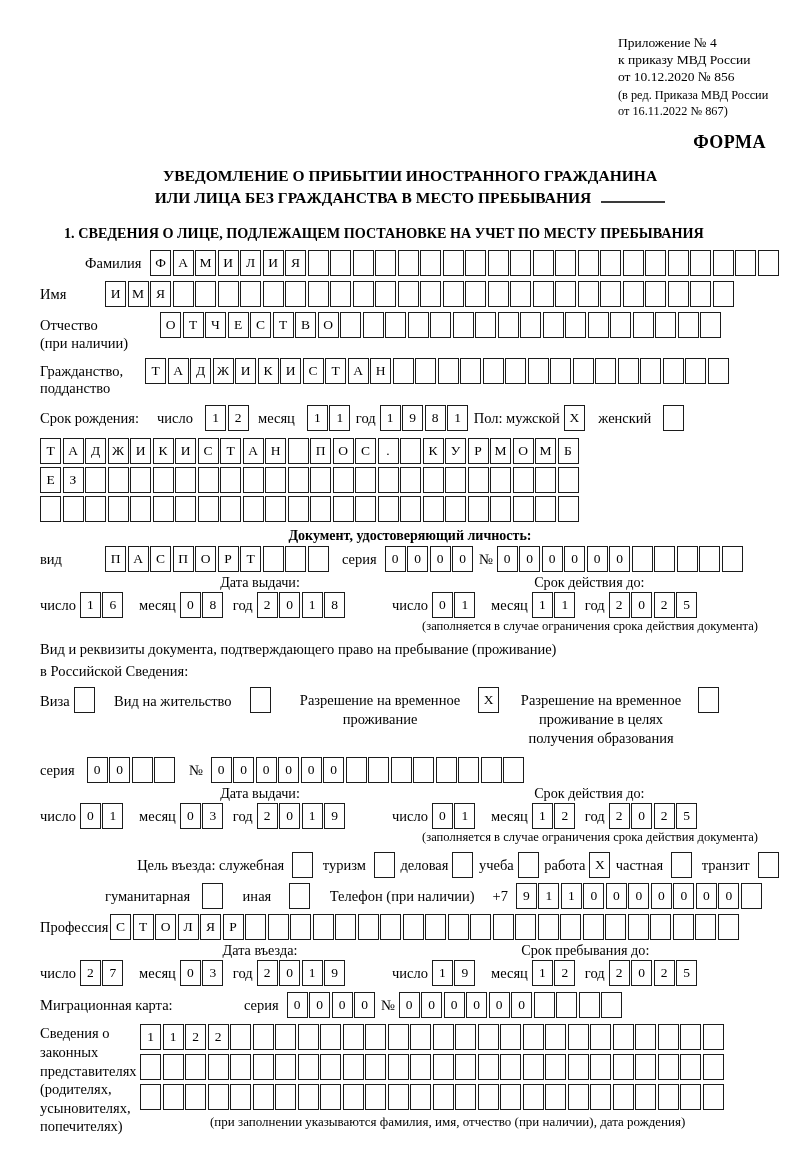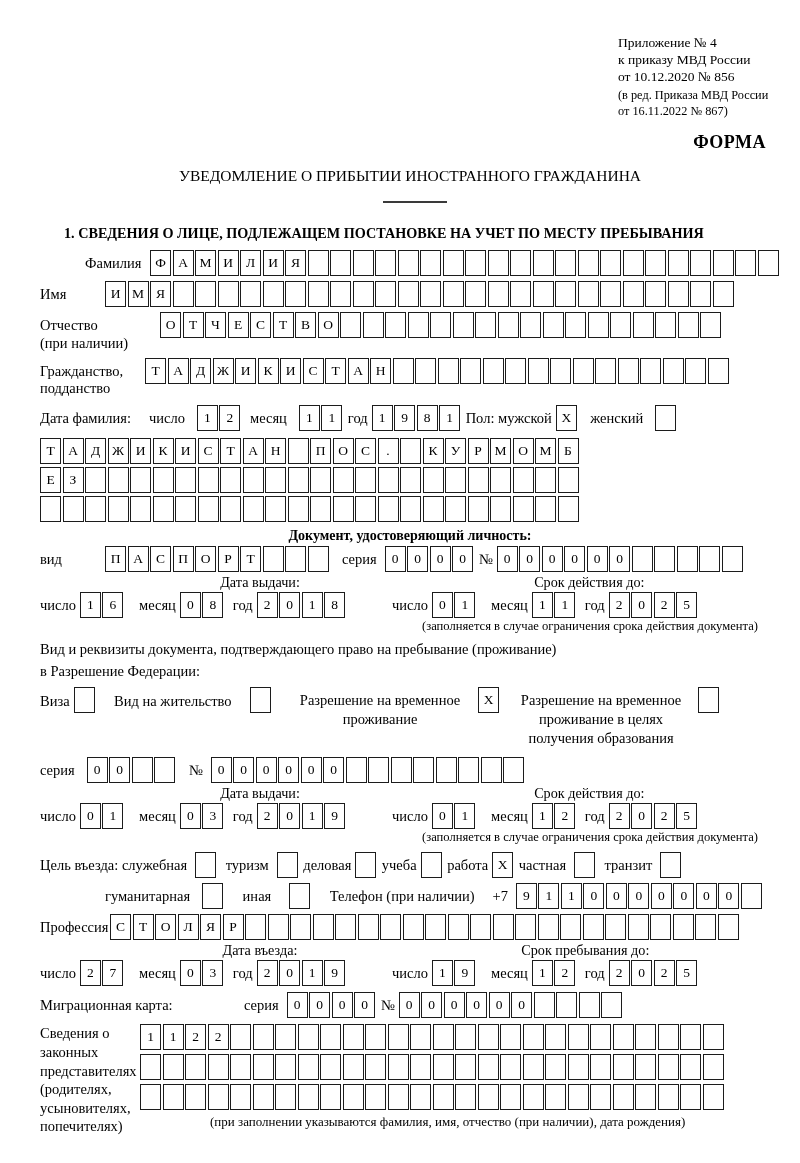--- a/index.html
+++ b/index.html
@@ -9,21 +9,21 @@
     color:#000;
   }
   .page{box-sizing:border-box;width:800px;height:1163px;padding:34px 20px 0 40px;position:relative;}
 
   
   .doc-ref{margin-left:578px;width:215px;font-size:13.5px;line-height:1.26;}
   .doc-ref .small{font-size:12.3px;line-height:1.28;}
   .doc-ref .gap{height:3px;}
   .form-label{ text-align:right;padding-right:14px;font-weight:bold;font-size:18px;margin-top:13px;letter-spacing:.5px;}
 
-  .title{ text-align:center;font-weight:normal;font-size:15.5px;line-height:1.38;margin-top:12px;}
+  .title{ text-align:center;font-weight:bold;font-size:15.5px;line-height:1.38;margin-top:12px;}
   .blank-line{display:inline-block;width:64px;border-bottom:2.4px solid #3a3a3a;height:13px;margin-left:10px;}
 
   .sec-heading{font-weight:bold;font-size:14.2px;margin-top:17px;padding-left:24px;}
 
   
   .row{display:flex;align-items:flex-start;margin-top:5px;}
   .lbl{font-size:14.5px;line-height:1.22;padding-top:5px;flex:none;}
   .cells{display:flex;flex:none;}
   .cell{
     box-sizing:content-box;flex:none;
@@ -74,21 +74,21 @@
     <div>от 10.12.2020 № 856</div>
     <div class="gap"></div>
     <div class="small">(в ред. Приказа МВД России</div>
     <div class="small">от 16.11.2022 № 867)</div>
   </div>
 
   <div class="form-label">ФОРМА</div>
 
   <div class="title">
     <div>УВЕДОМЛЕНИЕ О ПРИБЫТИИ ИНОСТРАННОГО ГРАЖДАНИНА</div>
-    <div><span class="blank-line"></span></div>
+    <div><span>ИЛИ ЛИЦА БЕЗ ГРАЖДАНСТВА В МЕСТО ПРЕБЫВАНИЯ</span><span class="blank-line"></span></div>
   </div>
 
   <div class="sec-heading">1. СВЕДЕНИЯ О ЛИЦЕ, ПОДЛЕЖАЩЕМ ПОСТАНОВКЕ НА УЧЕТ ПО МЕСТУ ПРЕБЫВАНИЯ</div>
 
   <div class="row" style="margin-top:8px;justify-content:flex-end;">
     <span class="lbl w65">Фамилия</span>
     <span class="cells">
         <span class="cell">Ф</span>
         <span class="cell">А</span>
         <span class="cell">М</span>
@@ -217,21 +217,21 @@
         <span class="cell"></span>
         <span class="cell"></span>
         <span class="cell"></span>
         <span class="cell"></span>
         <span class="cell"></span>
         <span class="cell"></span>
       </span>
   </div>
 
   <div class="row" style="margin-top:7px;">
-    <span class="inline-lbl">Дата фамилия:</span>
+    <span class="inline-lbl">Срок рождения:</span>
     <span class="gap18"></span>
     <span class="inline-lbl">число</span>
     <span class="gap12"></span>
     <span class="cells">
         <span class="cell">1</span>
         <span class="cell">2</span>
       </span>
     <span class="gap8"></span>
     <span class="inline-lbl">месяц</span>
     <span class="gap12"></span>
@@ -430,21 +430,21 @@
             <span class="cell">0</span>
             <span class="cell">2</span>
             <span class="cell">5</span>
           </span>
       </div>
     </div>
   </div>
   <div class="note-right">(заполняется в случае ограничения срока действия документа)</div>
 
   <div class="plain-line">Вид и реквизиты документа, подтверждающего право на пребывание (проживание)</div>
-  <div class="plain-line" style="margin-top:2px;">в Разрешение Федерации:</div>
+  <div class="plain-line" style="margin-top:2px;">в Российской Сведения:</div>
 
   <div class="permit-row">
     <span class="inline-lbl" style="padding-top:6px;">Виза</span>
     <span class="gap4"></span>
     <span class="cells">
         <span class="cell"></span>
       </span>
     <span class="gap18"></span>
     <span class="inline-lbl" style="padding-top:6px;">Вид на жительство</span>
     <span class="gap18"></span>
@@ -543,21 +543,21 @@
             <span class="cell">2</span>
             <span class="cell">0</span>
             <span class="cell">2</span>
             <span class="cell">5</span>
           </span>
       </div>
     </div>
   </div>
   <div class="note-right">(заполняется в случае ограничения срока действия документа)</div>
 
-  <div class="purpose-row" style="margin-top:7px;">
+  <div class="purpose-row" style="margin-top:7px;justify-content:flex-end;">
     <span class="lbl">Цель въезда: служебная</span>
     <span class="gap8"></span>
     <span class="cells">
         <span class="cell"></span>
       </span>
     <span class="gap8"></span>
     <span class="lbl">туризм</span>
     <span class="gap8"></span>
     <span class="cells">
         <span class="cell"></span>

